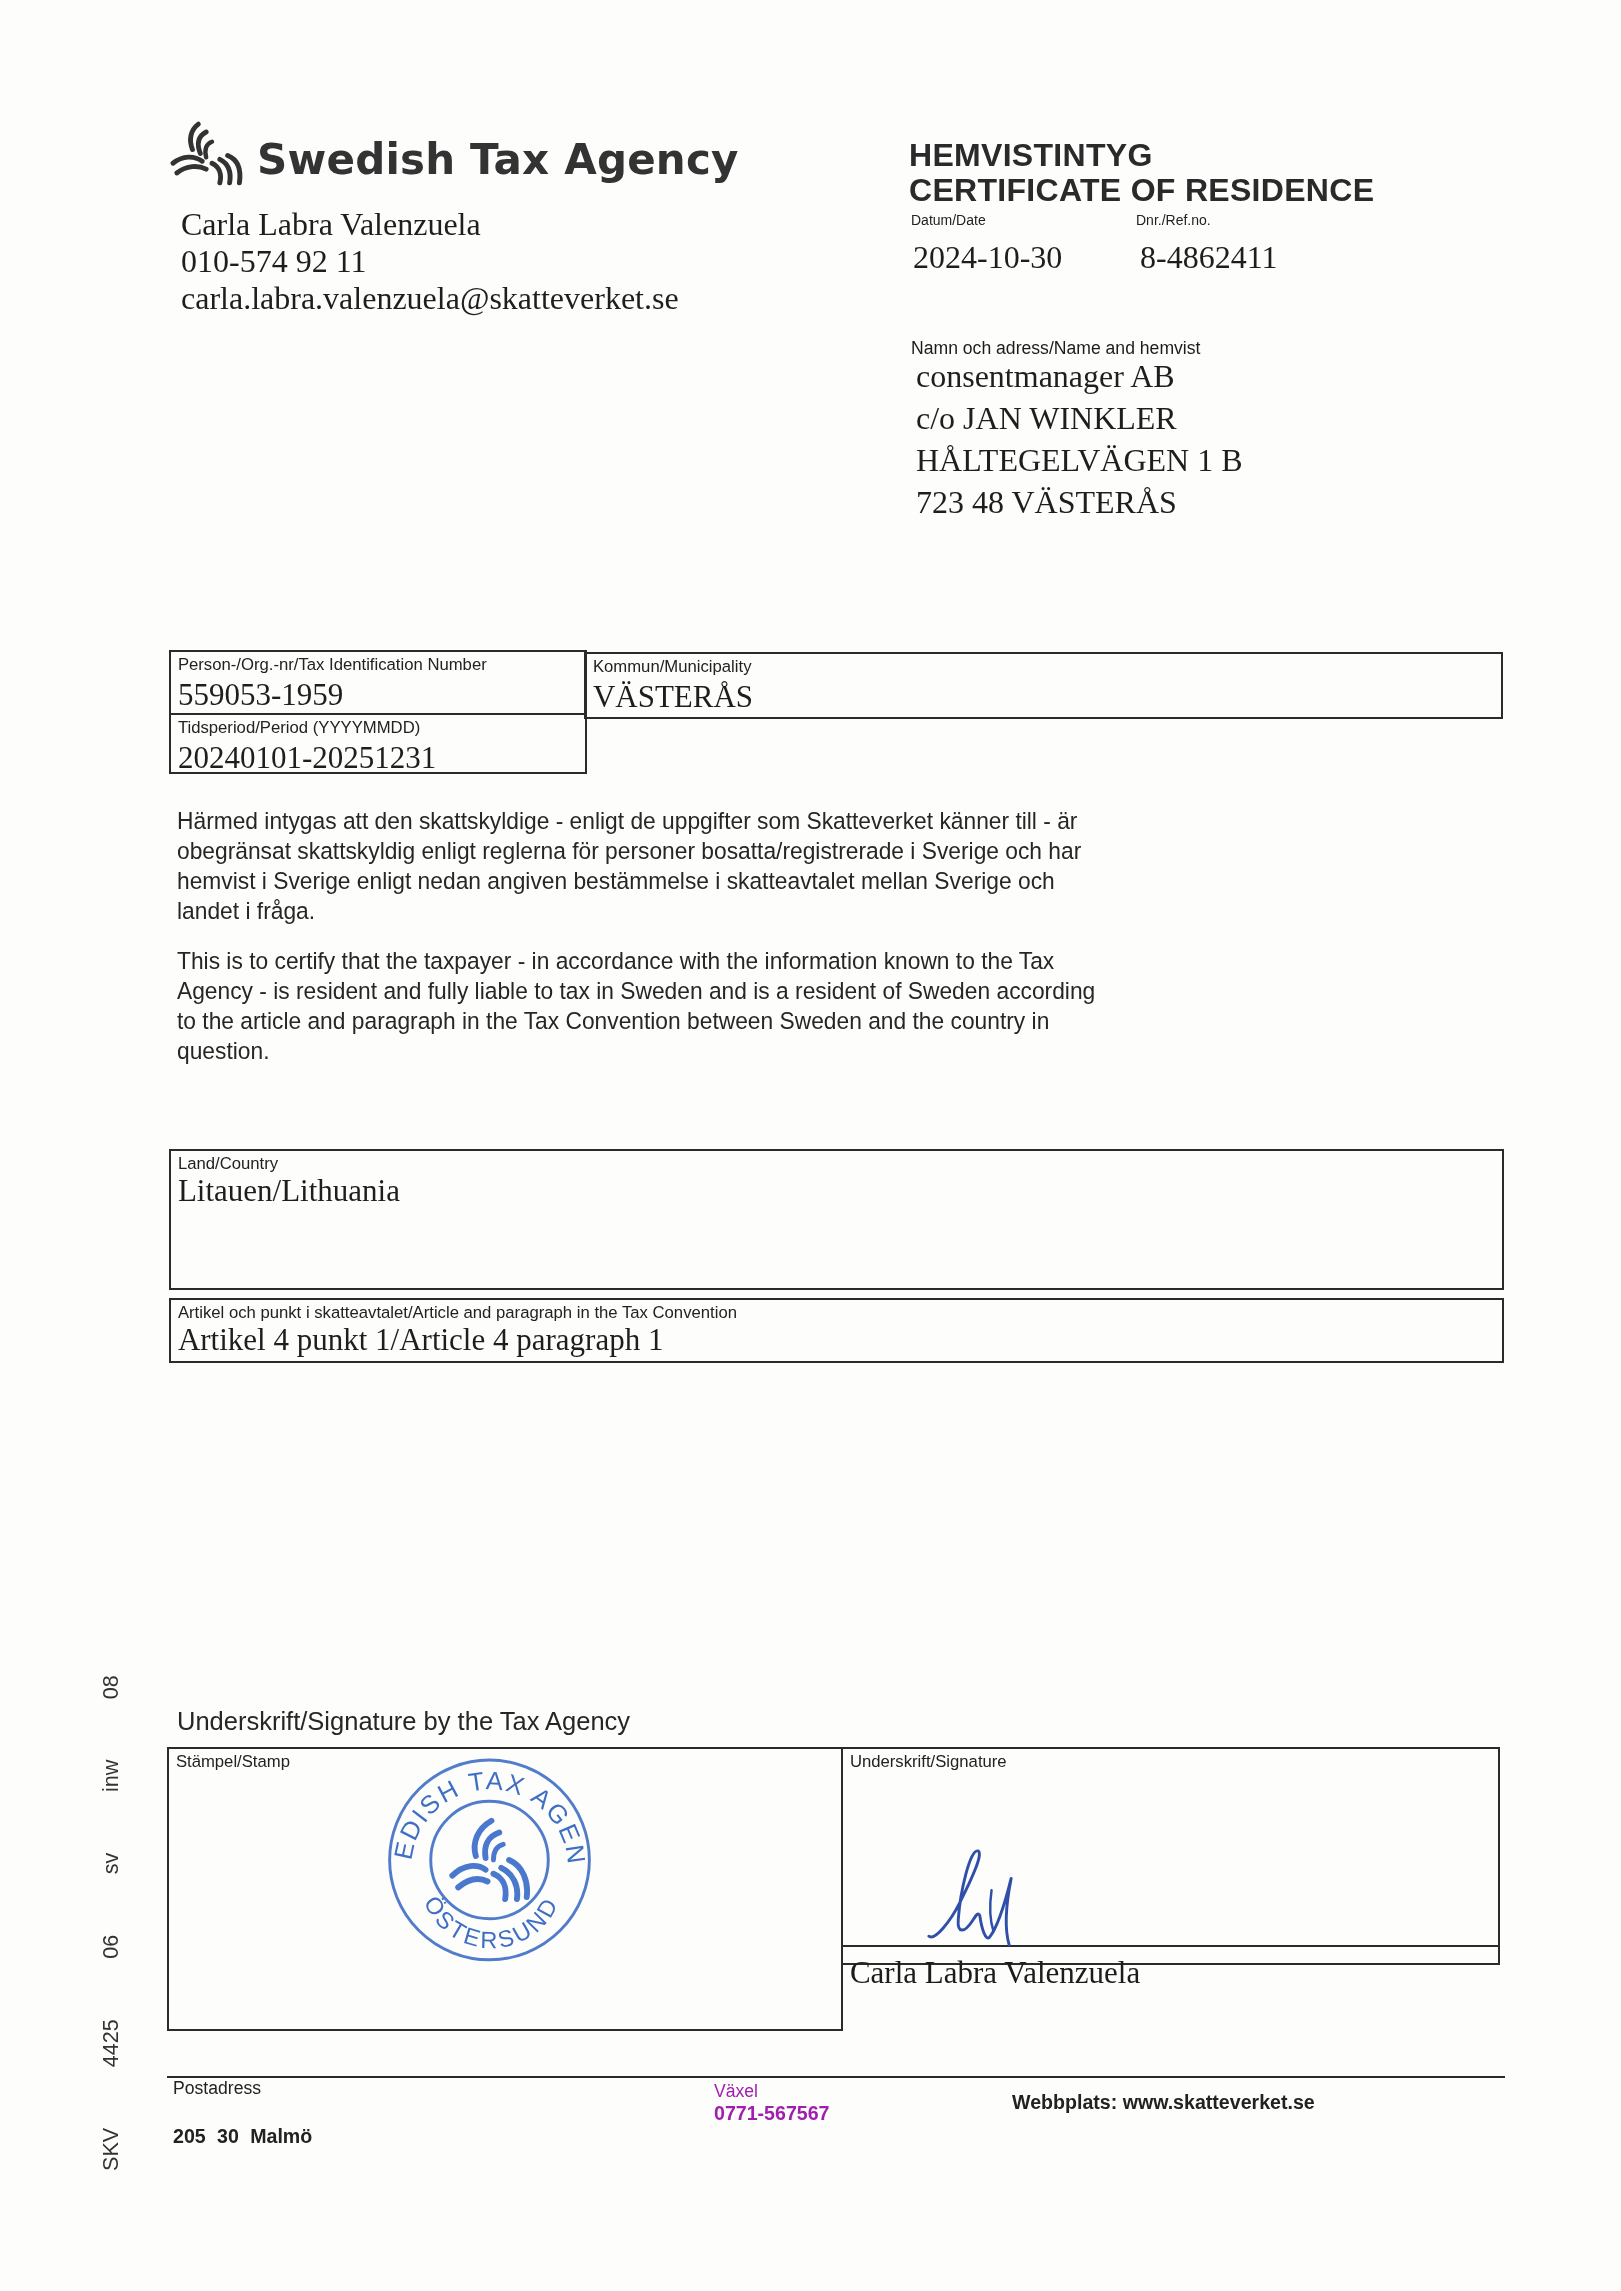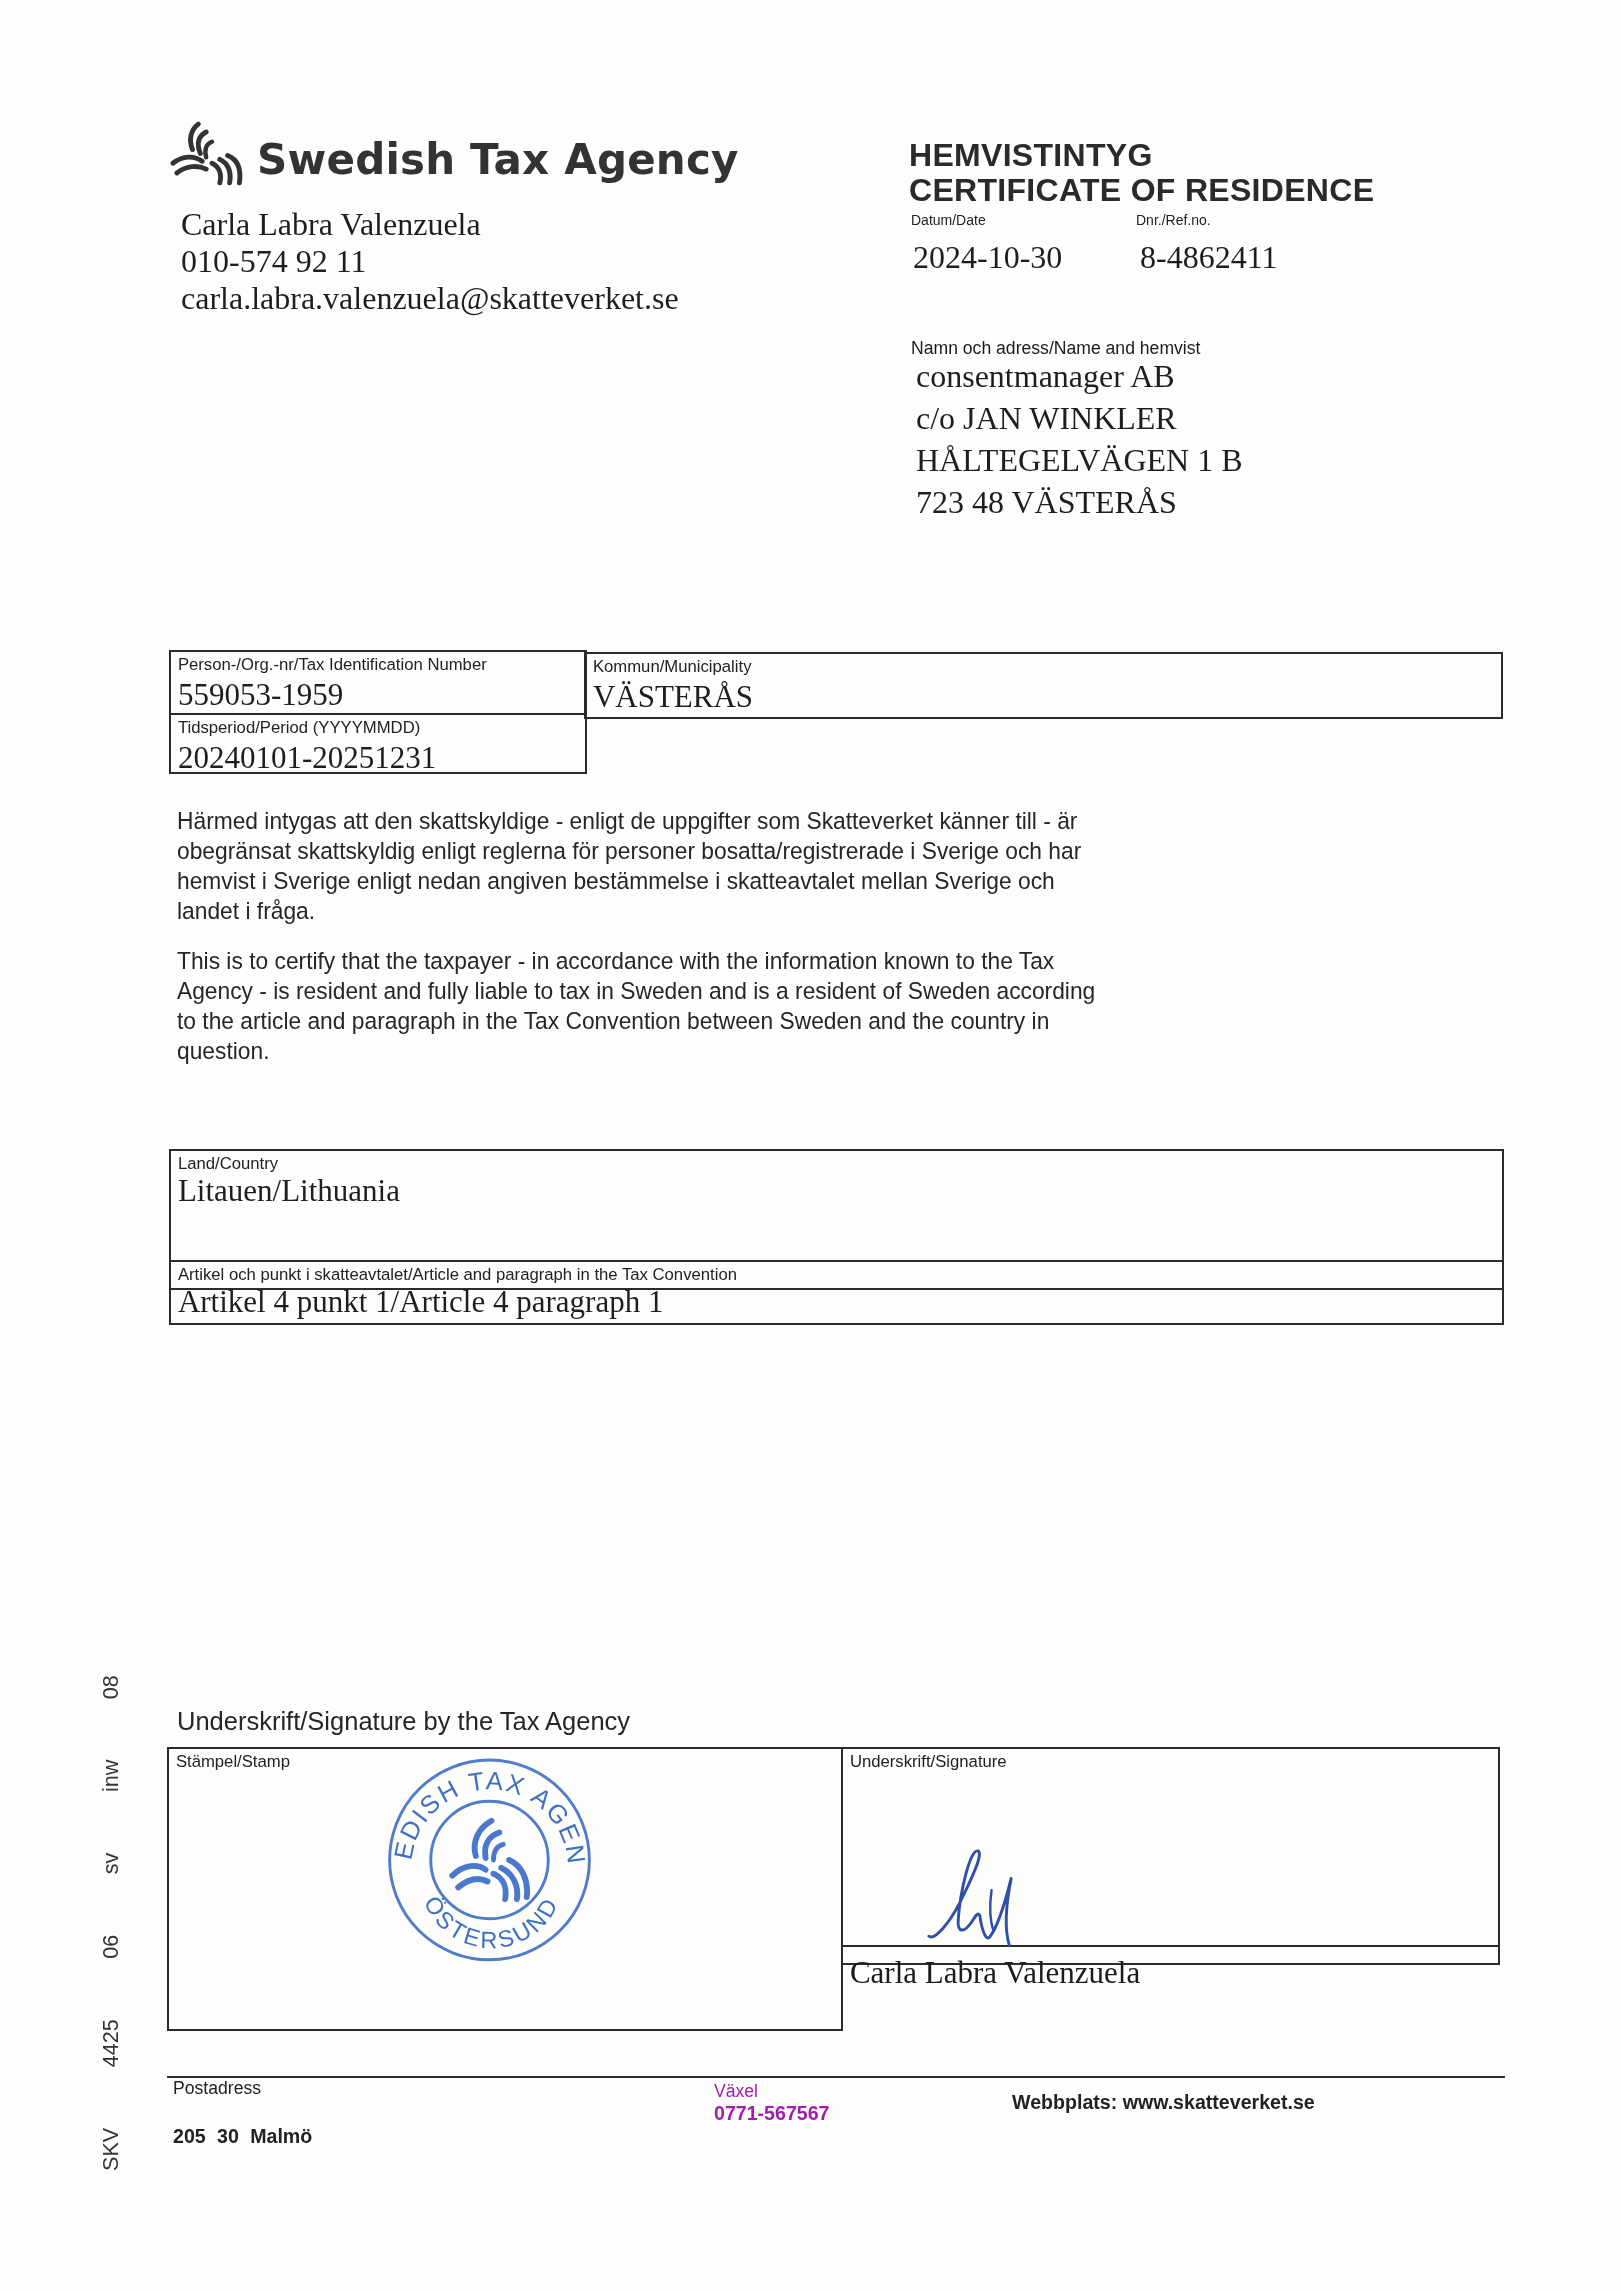--- a/index.html
+++ b/index.html
@@ -46,21 +46,21 @@
   #box-period { left: 169px; top: 713px; width: 418px; height: 61px; }
   .inbox-label { position: absolute; left: 6.9px; top: 4.9px; }
   .inbox-value { position: absolute; left: 6.9px; top: 26.5px; }
 
   
   .para { left: 177px; width: 1010px; font-size: 24.5px; line-height: 30px; color: #262626; transform: scaleX(0.93); transform-origin: left top; }
   #para-sv { top: 806px; }
   #para-en { top: 946px; }
 
   #box-country { left: 169px; top: 1121px; width: 1335px; height: 141px; margin-top: 28px; }
-  #box-article { left: 169px; top: 1260px; width: 1335px; height: 65px; }
+  #box-article { left: 169px; top: 1298px; width: 1335px; height: 65px; }
 
   
   #sig-heading { left: 177px; top: 1707px; font-size: 25.5px; color: #262626; }
   #box-stamp { left: 167px; top: 1747px; width: 676px; height: 284px; }
   #box-signature { left: 841px; top: 1747px; width: 659px; height: 218px; }
   #sig-name-divider { position: absolute; left: 0; right: 0; top: 196px; border-top: 2px solid #2b2b2b; }
   #stamp { left: 372px; top: 1750px; width: 235px; height: 216px; }
   #signature-mark { left: 921px; top: 1843px; width: 147px; height: 108px; }
   #sig-name { position: absolute; left: 6.9px; top: 206px; font-size: 31px; }
 

